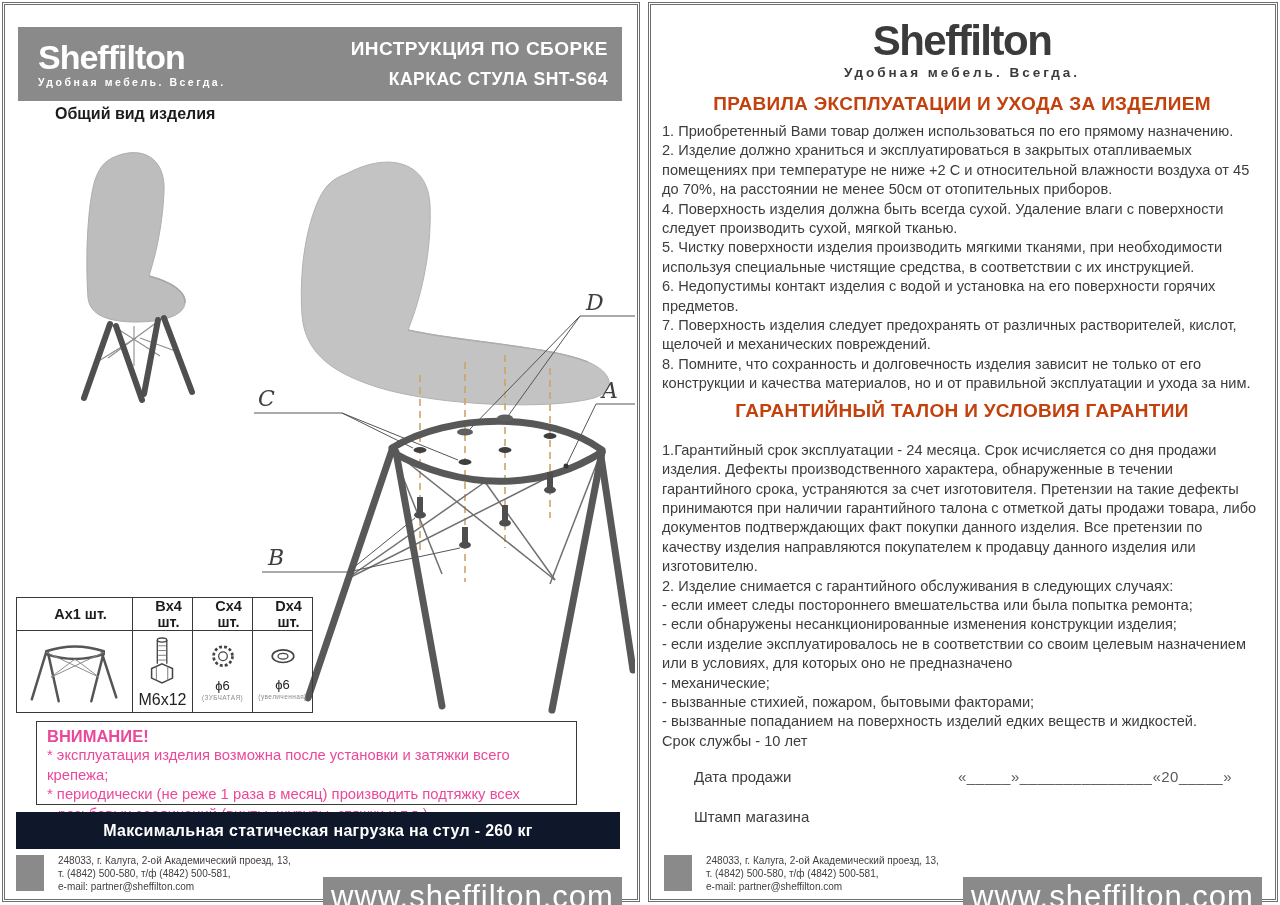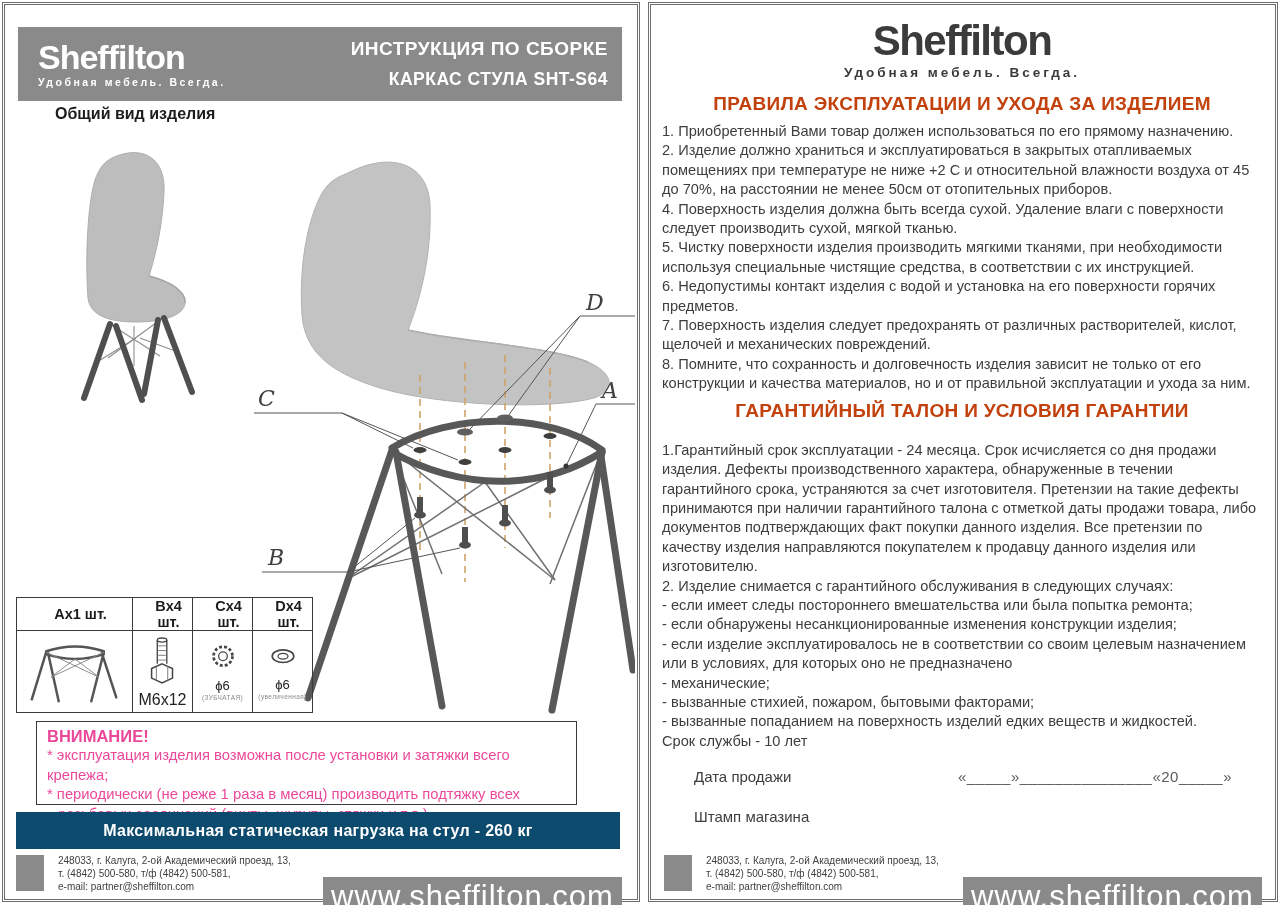--- a/index.html
+++ b/index.html
@@ -31,21 +31,21 @@
   .col-a { width:116px; } .col-b, .col-c, .col-d { width:60px; }
   .spec { font-size:16px; color:#222; margin-top:0;text-align:center; }
   .spec-phi { font-size:13px; color:#222; }
   .note { font-size:6.5px; color:#8b8b8b; letter-spacing:.4px; margin-top:1px; }
 
   .attention { position:absolute; left:11px; top:716px; width:541px; height:84px; border:1.5px solid #3a3a3a; padding:5px 10px; color:#ec4899;margin-left:20px; }
   .attention-title { font-size:16.5px; font-weight:bold; }
   .attention-line { font-size:14.8px; line-height:19.5px; }
   .attention-line.cont { padding-left:11px; }
 
-  .load-bar { position:absolute; left:11px; top:807px; width:604px; height:37px; background:#0c4a6e; color:#fff; font-weight:bold; font-size:16px; display:flex; align-items:center; justify-content:center; letter-spacing:.3px; }
+  .load-bar { position:absolute; left:11px; top:807px; width:604px; height:37px; background:#0f172a; color:#fff; font-weight:bold; font-size:16px; display:flex; align-items:center; justify-content:center; letter-spacing:.3px; }
 
   .page-footer { position:absolute; left:11px; bottom:6px; width:606px; height:40px; display:flex; align-items:center; }
   .footer-square { width:28px; height:36px; background:#8a8a8a; flex:0 0 auto; }
   .footer-address { margin-left:14px; font-size:10px; line-height:13px; color:#3e3e3e; flex:1 1 auto; }
   .footer-site { width:299px; height:40px; background:#8a8a8a; color:#fff; font-size:31px; display:flex; align-items:center; justify-content:center; letter-spacing:1px; flex:0 0 auto;margin-top:47px; }
 
   
   .rp-inner { padding:14px 13px 0 11px; }
   .rp-logo { text-align:center; color:#3b3b3b; }
   .rp-logo .logo-text { font-size:42px; line-height:44px; letter-spacing:-1.5px; }

